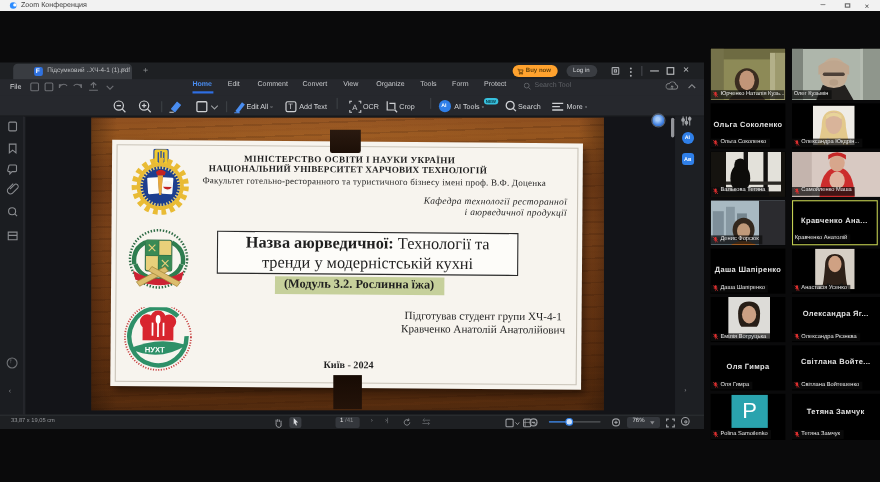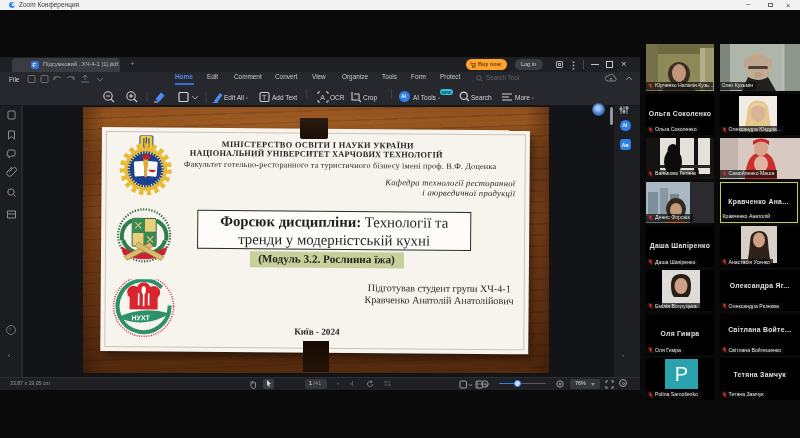--- a/index.html
+++ b/index.html
@@ -154,21 +154,21 @@
  linear-gradient(90deg, rgba(20,8,2,.35) 0, rgba(20,8,2,0) 5%, rgba(20,8,2,0) 95%, rgba(20,8,2,.35) 100%),
  repeating-linear-gradient(178deg, rgba(52,22,6,.18) 0 1.5px, rgba(0,0,0,0) 1.5px 5px, rgba(120,60,20,.12) 5px 7px, rgba(0,0,0,0) 7px 11px),
  linear-gradient(180deg,#8f5020 0%,#96561f 6%,#7e431a 22%,#8a4b1d 40%,#7a4017 60%,#6d3813 78%,#5c2f0f 92%,#512a0e 100%)"></div>
 
 <div class="a" style="left:102px;top:127px;width:428px;height:224px;background:#f7f4ee;transform:rotate(.45deg);transform-origin:0 0;box-shadow:3px 5px 8px rgba(10,4,0,.55);font-family:'Liberation Serif',serif;color:#1f1f1f">
   <div class="a" style="left:4px;top:4px;right:4px;bottom:4px;border:1px solid #c9c3b8"></div>
   <div class="a" style="left:96px;top:12.2px;width:240px;text-align:center;font-size:8.3px;font-weight:bold;letter-spacing:.35px">МІНІСТЕРСТВО ОСВІТИ І НАУКИ УКРАЇНИ</div>
   <div class="a" style="left:64.5px;top:21.2px;width:300px;text-align:center;font-size:8.3px;font-weight:bold;letter-spacing:.2px">НАЦІОНАЛЬНИЙ УНІВЕРСИТЕТ ХАРЧОВИХ ТЕХНОЛОГІЙ</div>
   <div class="a" style="left:78.5px;top:31.5px;width:320px;text-align:center;font-size:8.2px;letter-spacing:.2px">Факультет готельно-ресторанного та туристичного бізнесу імені проф. В.Ф. Доценка</div>
   <div class="a" style="left:214px;top:47.5px;width:200px;text-align:right;font-size:8.6px;font-style:italic;letter-spacing:.3px;line-height:10.4px">Кафедра технології ресторанної<br>і аюрведичної продукції</div>
-  <div class="a" style="left:96px;top:82px;width:274px;height:38.5px;border:1.3px solid #2a2a2a;background:#fdfcf9;text-align:center;font-size:14.8px;line-height:18.3px;padding-top:1px"><b>Форсюк дисципліни:</b> Технології та<br>тренди у модерністській кухні</div>
+  <div class="a" style="left:96px;top:82px;width:274px;height:38.5px;border:1.3px solid #2a2a2a;background:#fdfcf9;text-align:center;font-size:14.8px;line-height:18.3px;padding-top:1px"><b>Назва аюрведичної:</b> Технології та<br>тренди у модерністській кухні</div>
   <div class="a" style="left:148.5px;top:122.8px;width:154px;height:16px;background:#c6d09b;text-align:center;font-size:11.2px;font-weight:bold;line-height:15.5px">(Модуль 3.2. Рослинна їжа)</div>
   <div class="a" style="left:253.5px;top:153px;width:170px;text-align:center;font-size:10.1px;line-height:11.6px">Підготував студент групи ХЧ-4-1<br>Кравченко Анатолій Анатолійович</div>
   <div class="a" style="left:146.5px;top:197.5px;width:140px;text-align:center;font-size:9.2px;font-weight:bold">Київ - 2024</div>
 
   <svg class="a" style="left:8px;top:8px" width="72" height="62" viewBox="0 0 72 62">
     <rect x="30" y="0" width="13" height="16" rx="2" fill="#f2cb2e" stroke="#274a9e" stroke-width="1"></rect>
     <path d="M34 3 l0 9 M36.5 2 l0 10 M39 3 l0 9 M34 12 l5 0" stroke="#274a9e" stroke-width="1.2" fill="none"></path>
     <circle cx="36" cy="34" r="23" fill="none" stroke="#e9bb35" stroke-width="6" stroke-dasharray="4.2 3.4"></circle>
     <circle cx="36" cy="34" r="21.5" fill="#e9bb35"></circle>
     <circle cx="36" cy="34" r="18" fill="#1d3f8f"></circle>

